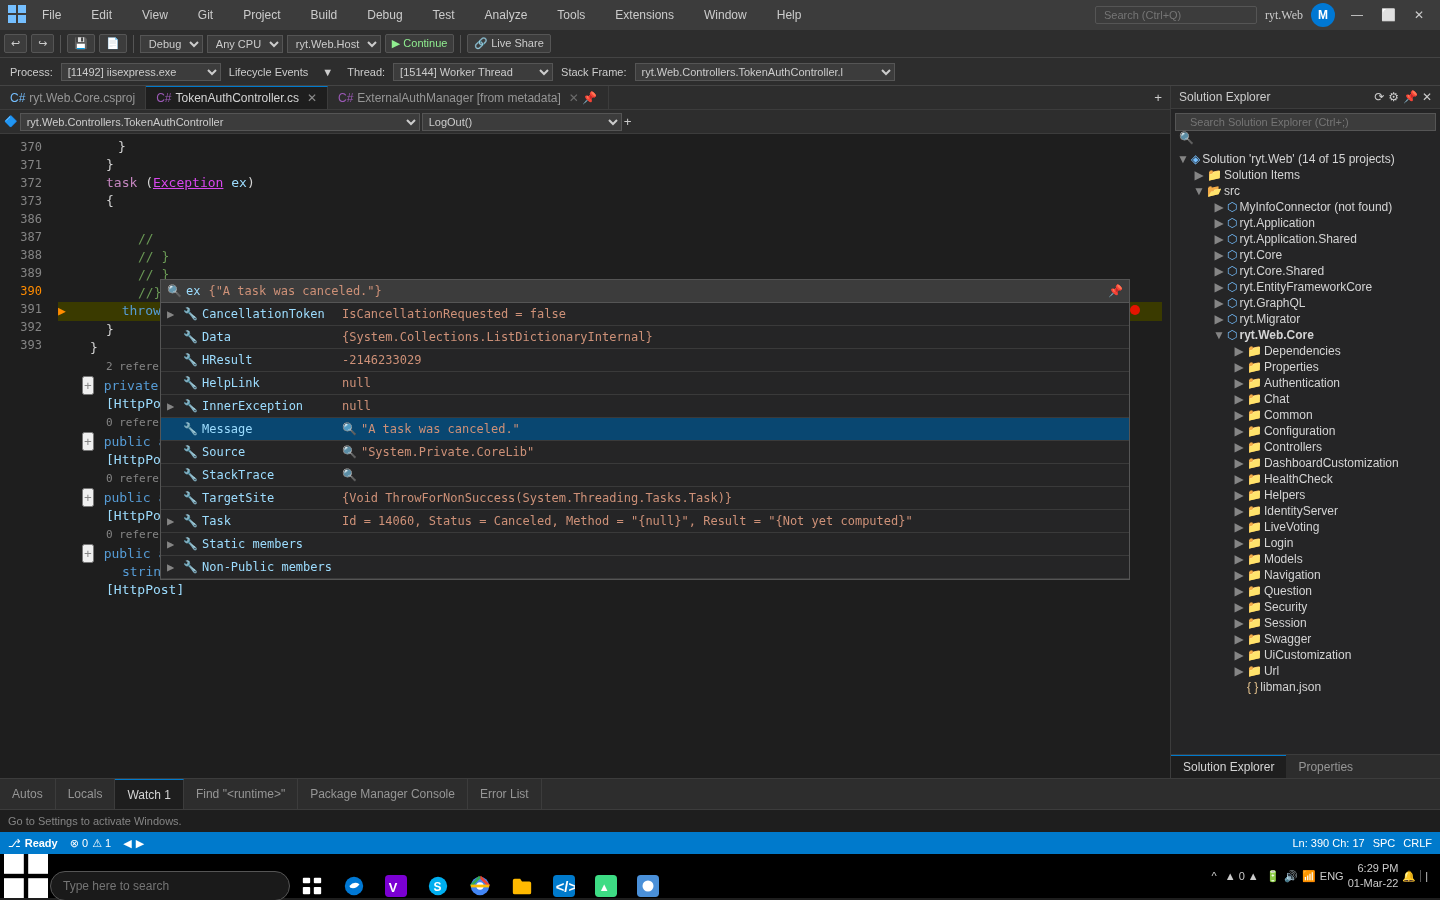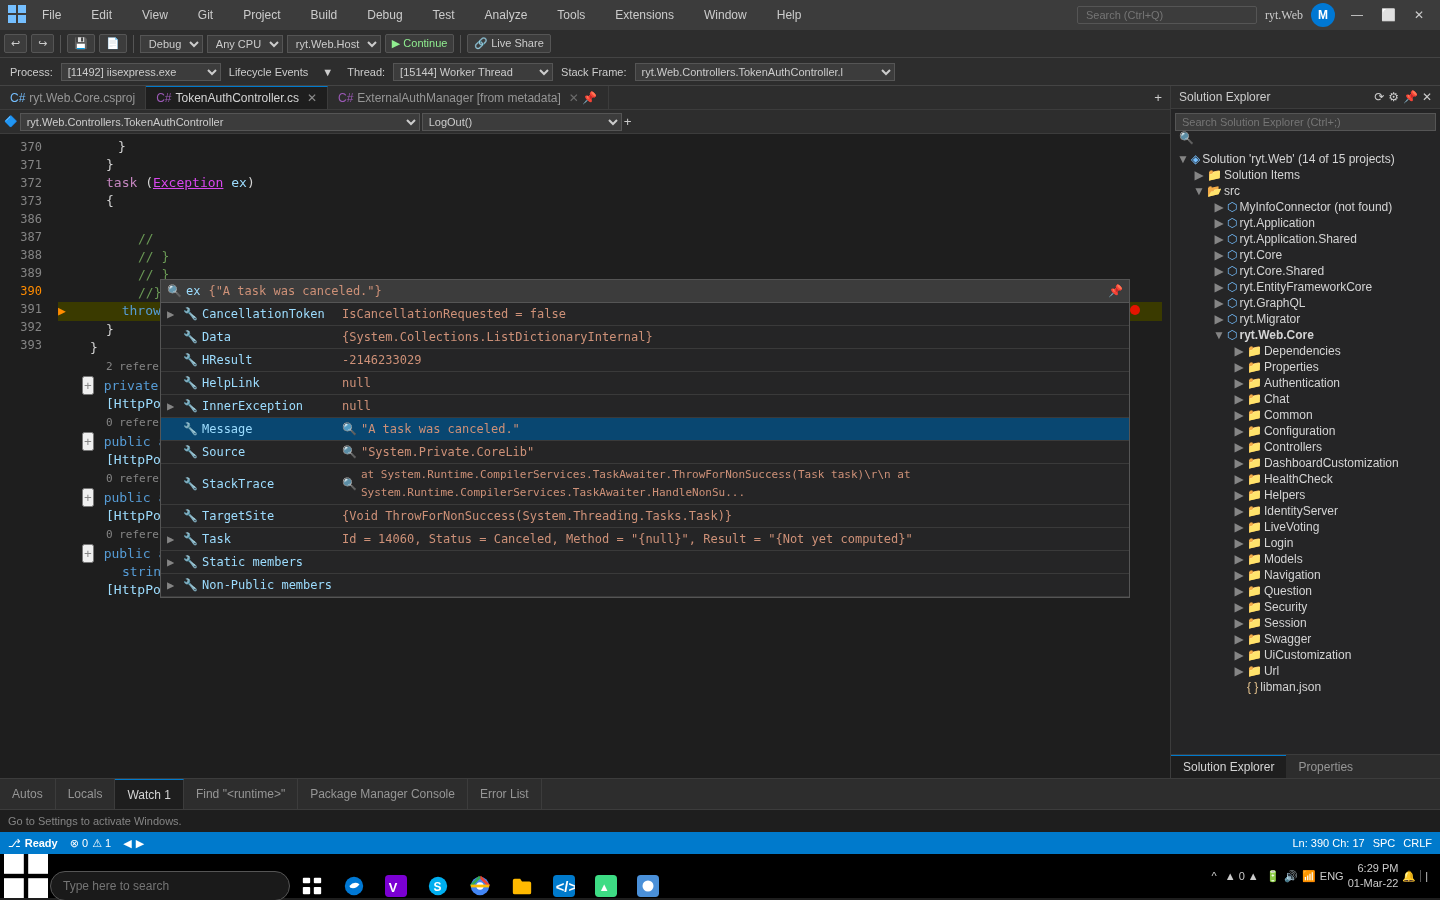--- a/index.html
+++ b/index.html
@@ -3,21 +3,21 @@
   <meta charset="utf-8">
   <style>
     * { box-sizing: border-box; margin: 0; padding: 0; }
     body { font-family: 'Segoe UI', Tahoma, sans-serif; font-size: 12px; background: #1e1e1e; color: #d4d4d4; width: 1440px; height: 900px; overflow: hidden; }
 
     
     #title-bar { display: flex; align-items: center; background: #3c3c3c; height: 30px; padding: 0 8px; color: #ccc; font-size: 12px; }
     #title-bar .logo { margin-right: 8px; }
     #menu-bar { display: flex; gap: 14px; flex: 1; }
     #menu-bar span { padding: 2px 8px; cursor: pointer; }
-    #title-search { background: #3c3c3c; border: 1px solid #555; color: #ccc; padding: 2px 8px; width: 180px; font-size: 11px; border-radius: 2px; }
+    #title-search { background: #3c3c3c; border: 1px solid #555; color: #ccc; padding: 2px 8px; width: 162px; font-size: 11px; border-radius: 2px; }
     #title-user { background: #0078d4; border-radius: 50%; width: 24px; height: 24px; display: flex; align-items: center; justify-content: center; color: white; font-weight: bold; font-size: 12px; margin-left: 8px; }
     #win-controls { display: flex; gap: 2px; margin-left: 8px; }
     #win-controls span { padding: 0 8px; cursor: pointer; color: #ccc; }
 
     
     #toolbar { background: #2d2d2d; height: 28px; display: flex; align-items: center; padding: 0 4px; gap: 4px; border-bottom: 1px solid #444; }
     #toolbar button { background: #3c3c3c; border: 1px solid #555; color: #ccc; padding: 2px 6px; font-size: 11px; cursor: pointer; border-radius: 2px; }
     #toolbar .separator { width: 1px; height: 18px; background: #555; margin: 0 2px; }
     #toolbar select { background: #3c3c3c; border: 1px solid #555; color: #ccc; padding: 1px 4px; font-size: 11px; }
 
@@ -67,21 +67,21 @@
     .debug-row.selected { background: #094771; }
     .debug-row .expand { color: #858585; margin-right: 4px; width: 12px; }
     .debug-row .icon { margin-right: 4px; color: #c586c0; }
     .debug-row .name { color: #9cdcfe; min-width: 140px; }
     .debug-row .value { color: #ce9178; flex: 1; }
 
     
     #right-panel { width: 270px; background: #252526; border-left: 1px solid #3c3c3c; display: flex; flex-direction: column; overflow: hidden; }
     #solution-explorer-header { background: #2d2d2d; padding: 4px 8px; display: flex; align-items: center; justify-content: space-between; border-bottom: 1px solid #3c3c3c; font-size: 12px; color: #ccc; }
     #solution-explorer-search { padding: 4px; }
-    #solution-explorer-search input { width: 100%; background: #3c3c3c; border: 1px solid #555; color: #ccc; padding: 2px 6px; font-size: 11px; }
+    #solution-explorer-search input { width: 100%; background: #3c3c3c; border: 1px solid #555; color: #ccc; padding: 2px 14px; font-size: 11px; }
     #solution-tree { flex: 1; overflow-y: auto; font-size: 12px; padding: 2px 0; }
     .tree-item { display: flex; align-items: center; padding: 1px 0; cursor: pointer; white-space: nowrap; }
     .tree-item .indent { flex-shrink: 0; }
     .tree-item .expand-icon { width: 16px; text-align: center; color: #858585; flex-shrink: 0; }
     .tree-item .file-icon { margin-right: 2px; flex-shrink: 0; }
     .folder-icon { color: #dcb67a; }
     .json-icon { color: #e2c08d; }
     .proj-icon { color: #75bfff; }
 
     
@@ -311,21 +311,20 @@
               <span class="icon">🔧</span>
               <span class="name">Source</span>
               <span style="color:#858585;margin-right:4px;">🔍</span>
               <span class="value">"System.Private.CoreLib"</span>
             </div>
             <div class="debug-row">
               <span class="expand"></span>
               <span class="icon">🔧</span>
               <span class="name">StackTrace</span>
               <span style="color:#858585;margin-right:4px;">🔍</span>
-              <span class="value" style="font-size:11px;">  at System.Runtime.CompilerServices.TaskAwaiter.ThrowForNonSuccess(Task task)\r\n  at System.Runtime.CompilerServices.TaskAwaiter.HandleNonSu...</span>
             </div>
             <div class="debug-row">
               <span class="expand"></span>
               <span class="icon">🔧</span>
               <span class="name">TargetSite</span>
               <span class="value">{Void ThrowForNonSuccess(System.Threading.Tasks.Task)}</span>
             </div>
             <div class="debug-row">
               <span class="expand">▶</span>
               <span class="icon">🔧</span>

